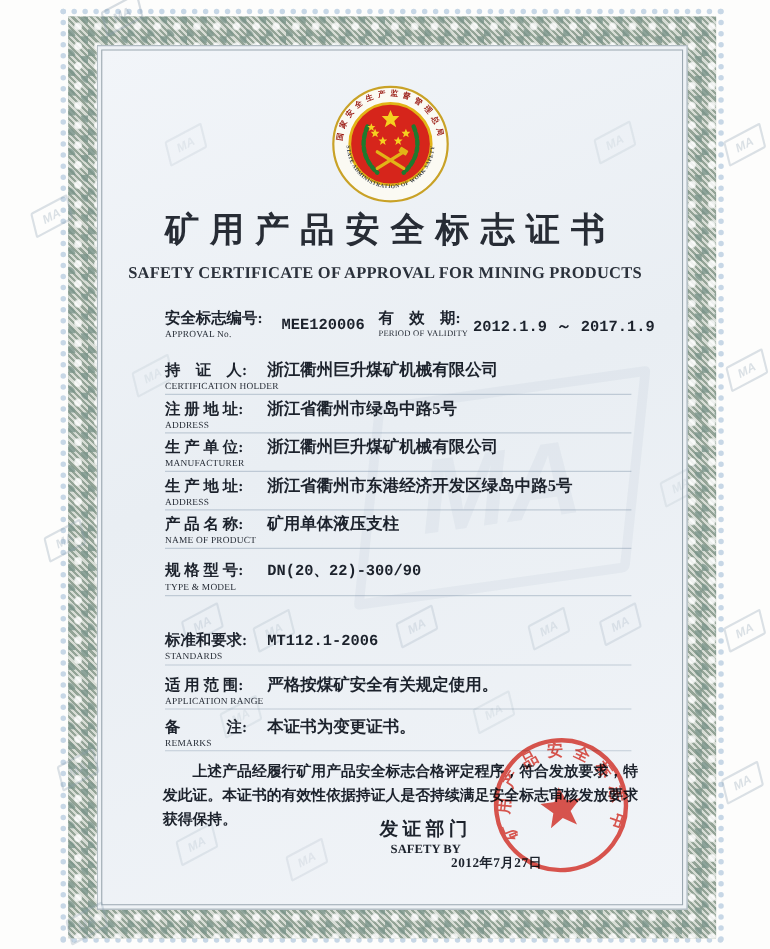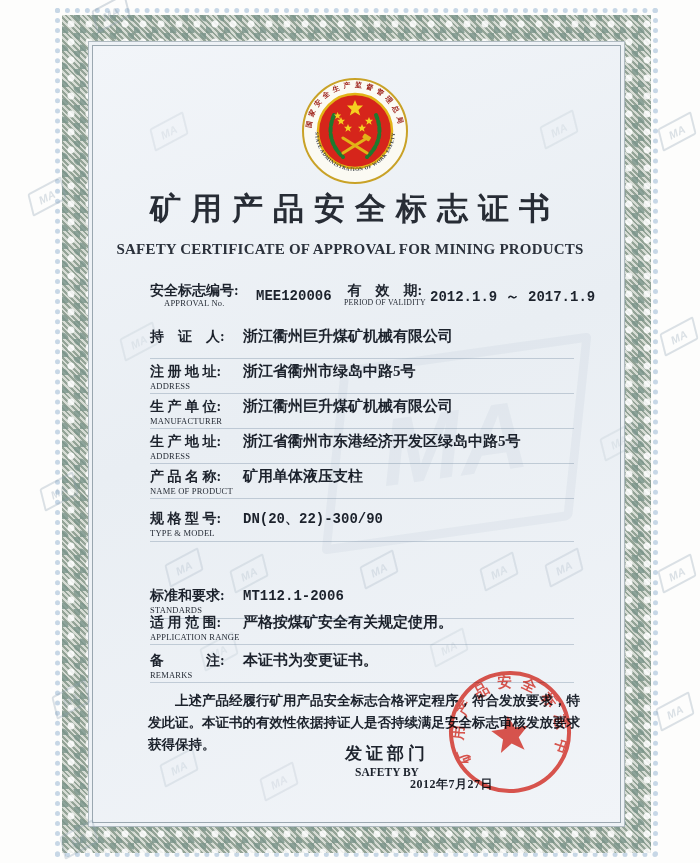--- a/index.html
+++ b/index.html
@@ -35,21 +35,21 @@
   }
   .emblem{position:absolute;left:301px;top:77px;}
   .title{
     position:absolute;left:0;top:188px;width:700px;text-align:center;
     font-size:31px;font-weight:bold;letter-spacing:10px;text-indent:10px;color:#272c35;
   }
   .subtitle{
     position:absolute;left:0;top:241px;width:700px;text-align:center;
     font-size:15px;font-weight:bold;color:#2b313b;letter-spacing:0.2px;
   }
-  .lbl-stack{position:absolute;line-height:1.05;text-align:center;}
+  .lbl-stack{position:absolute;line-height:1.05;}
   .lbl-cn{font-size:14px;font-weight:bold;white-space:nowrap;display:block;}
   .lbl-en{font-size:8.5px;font-weight:normal;display:block;letter-spacing:0.2px;color:#262c36;}
   .val{font-size:15px;font-weight:bold;white-space:nowrap;}
   .mono{font-family:"Liberation Mono","DejaVu Sans Mono",monospace;font-size:14px;}
   .field-row{
     position:absolute;left:150px;width:424px;height:31px;
     border-bottom:1px solid rgba(100,125,150,0.32);
   }
   .field-row .inline{display:flex;align-items:baseline;}
   .field-row .lbl-cn{width:92px;flex:0 0 auto;}
@@ -157,20 +157,21 @@
     <span class="lbl-cn">有　效　期:</span>
     <span class="lbl-en" style="font-size:7.8px">PERIOD OF VALIDITY</span>
   </div>
   <div class="val mono" style="position:absolute;left:430px;top:288px;">2012.1.9 ～ 2017.1.9</div>
 
   <div class="field-row" style="top:327px;">
     <div class="inline">
         <span class="lbl-cn">持　证　人:</span>
       <span class="val">浙江衢州巨升煤矿机械有限公司</span>
       </div>
+    <span class="lbl-en">CERTIFICATION HOLDER</span>
   </div>
   <div class="field-row" style="top:362px;">
     <div class="inline">
         <span class="lbl-cn">注 册 地 址:</span>
       <span class="val">浙江省衢州市绿岛中路5号</span>
       </div>
     <span class="lbl-en">ADDRESS</span>
   </div>
   <div class="field-row" style="top:397px;">
     <div class="inline">
@@ -194,21 +195,21 @@
     <span class="lbl-en">NAME OF PRODUCT</span>
   </div>
   <div class="field-row" style="top:510px;">
     <div class="inline">
         <span class="lbl-cn">规 格 型 号:</span>
       <span class="val mono">DN(20、22)-300/90</span>
       </div>
     <span class="lbl-en">TYPE &amp; MODEL</span>
   </div>
 
-  <div class="field-row" style="top:587px;">
+  <div class="field-row" style="top:573px;">
     <div class="inline">
         <span class="lbl-cn">标准和要求:</span>
       <span class="val mono">MT112.1-2006</span>
       </div>
     <span class="lbl-en">STANDARDS</span>
   </div>
   <div class="field-row" style="top:613px;">
     <div class="inline">
         <span class="lbl-cn">适 用 范 围:</span>
       <span class="val">严格按煤矿安全有关规定使用。</span>

